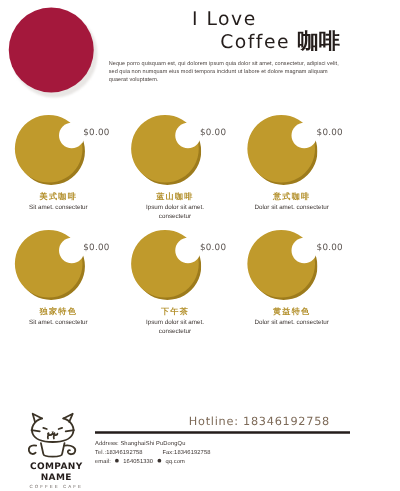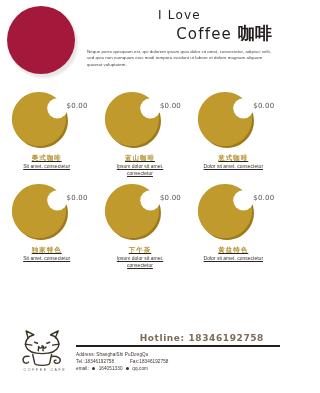--- a/index.html
+++ b/index.html
@@ -49,21 +49,21 @@
   }
 
   .header-text {
     position: absolute;
     left: 87px;
     top: 7px;
     right: 8px;
   }
   .title-line1 {
     font-family: "DejaVu Sans", sans-serif;
-    font-size: 12px;
+    font-size: 15px;
     letter-spacing: 1.2px;
     color: #241d1b;
     text-align: center;
     line-height: 17px;
     font-weight: 400;
   }
   .title-line2 {
     font-family: "DejaVu Sans", sans-serif;
     font-size: 15px;
     letter-spacing: 1.2px;
@@ -97,21 +97,20 @@
   .row {
     display: flex;
     justify-content: space-around;
     align-items: flex-start;
     margin-bottom: 4px;
   }
   .product {
     width: 84px;
     text-align: center;
     position: relative;
-    text-decoration: underline;
   }
   .bean-wrap {
     position: relative;
     width: 84px;
     height: 66px;
   }
   .bean {
     position: absolute;
     left: 5px;
     top: 2px;
@@ -182,21 +181,20 @@
     top: 14px;
     right: 0px;
   }
   .hotline {
     font-size: 9px;
     color: #7d6a58;
     letter-spacing: 0.6px;
     text-align: right;
     padding-right: 16px;
     font-family: "DejaVu Sans", sans-serif;
-    font-weight: bold;
   }
   .footer-rule {
     height: 1.6px;
     background: #241d1b;
     margin-top: 2px;
     width: 100%;
   }
   .contact {
     margin-top: 4px;
     font-size: 4.6px;
@@ -362,20 +360,21 @@
           <path d="M22 29 L24 38 C24 39.5 26 40.5 32 40.5 C38 40.5 40 39.5 40 38 L42 29"></path>
 
           <path d="M42 31 C48 30 52 33 51 36 C50 39 46 39 45 37 C44.4 35.6 45.6 34.6 46.6 35"></path>
 
           <path d="M28 25 C27 23 29 22 28.5 20.5"></path>
           <path d="M33 25 C32 23 34 22 33.5 20.5"></path>
           <path d="M18 31 C13 30 11 33 12 36 C13 38.6 16 38.8 17.5 37"></path>
         </g>
       </svg>
     </div>
+    <div class="company-name">COMPANY NAME</div>
     <div class="company-tag">COFFEE CAFE</div>
   </div>
 
   <div class="footer-right">
     <div class="hotline">Hotline: 18346192758</div>
     <div class="footer-rule"></div>
     <div class="contact">
       <div>
         <span>Address:</span>
         <span>ShanghaiShi PuDongQu</span>

